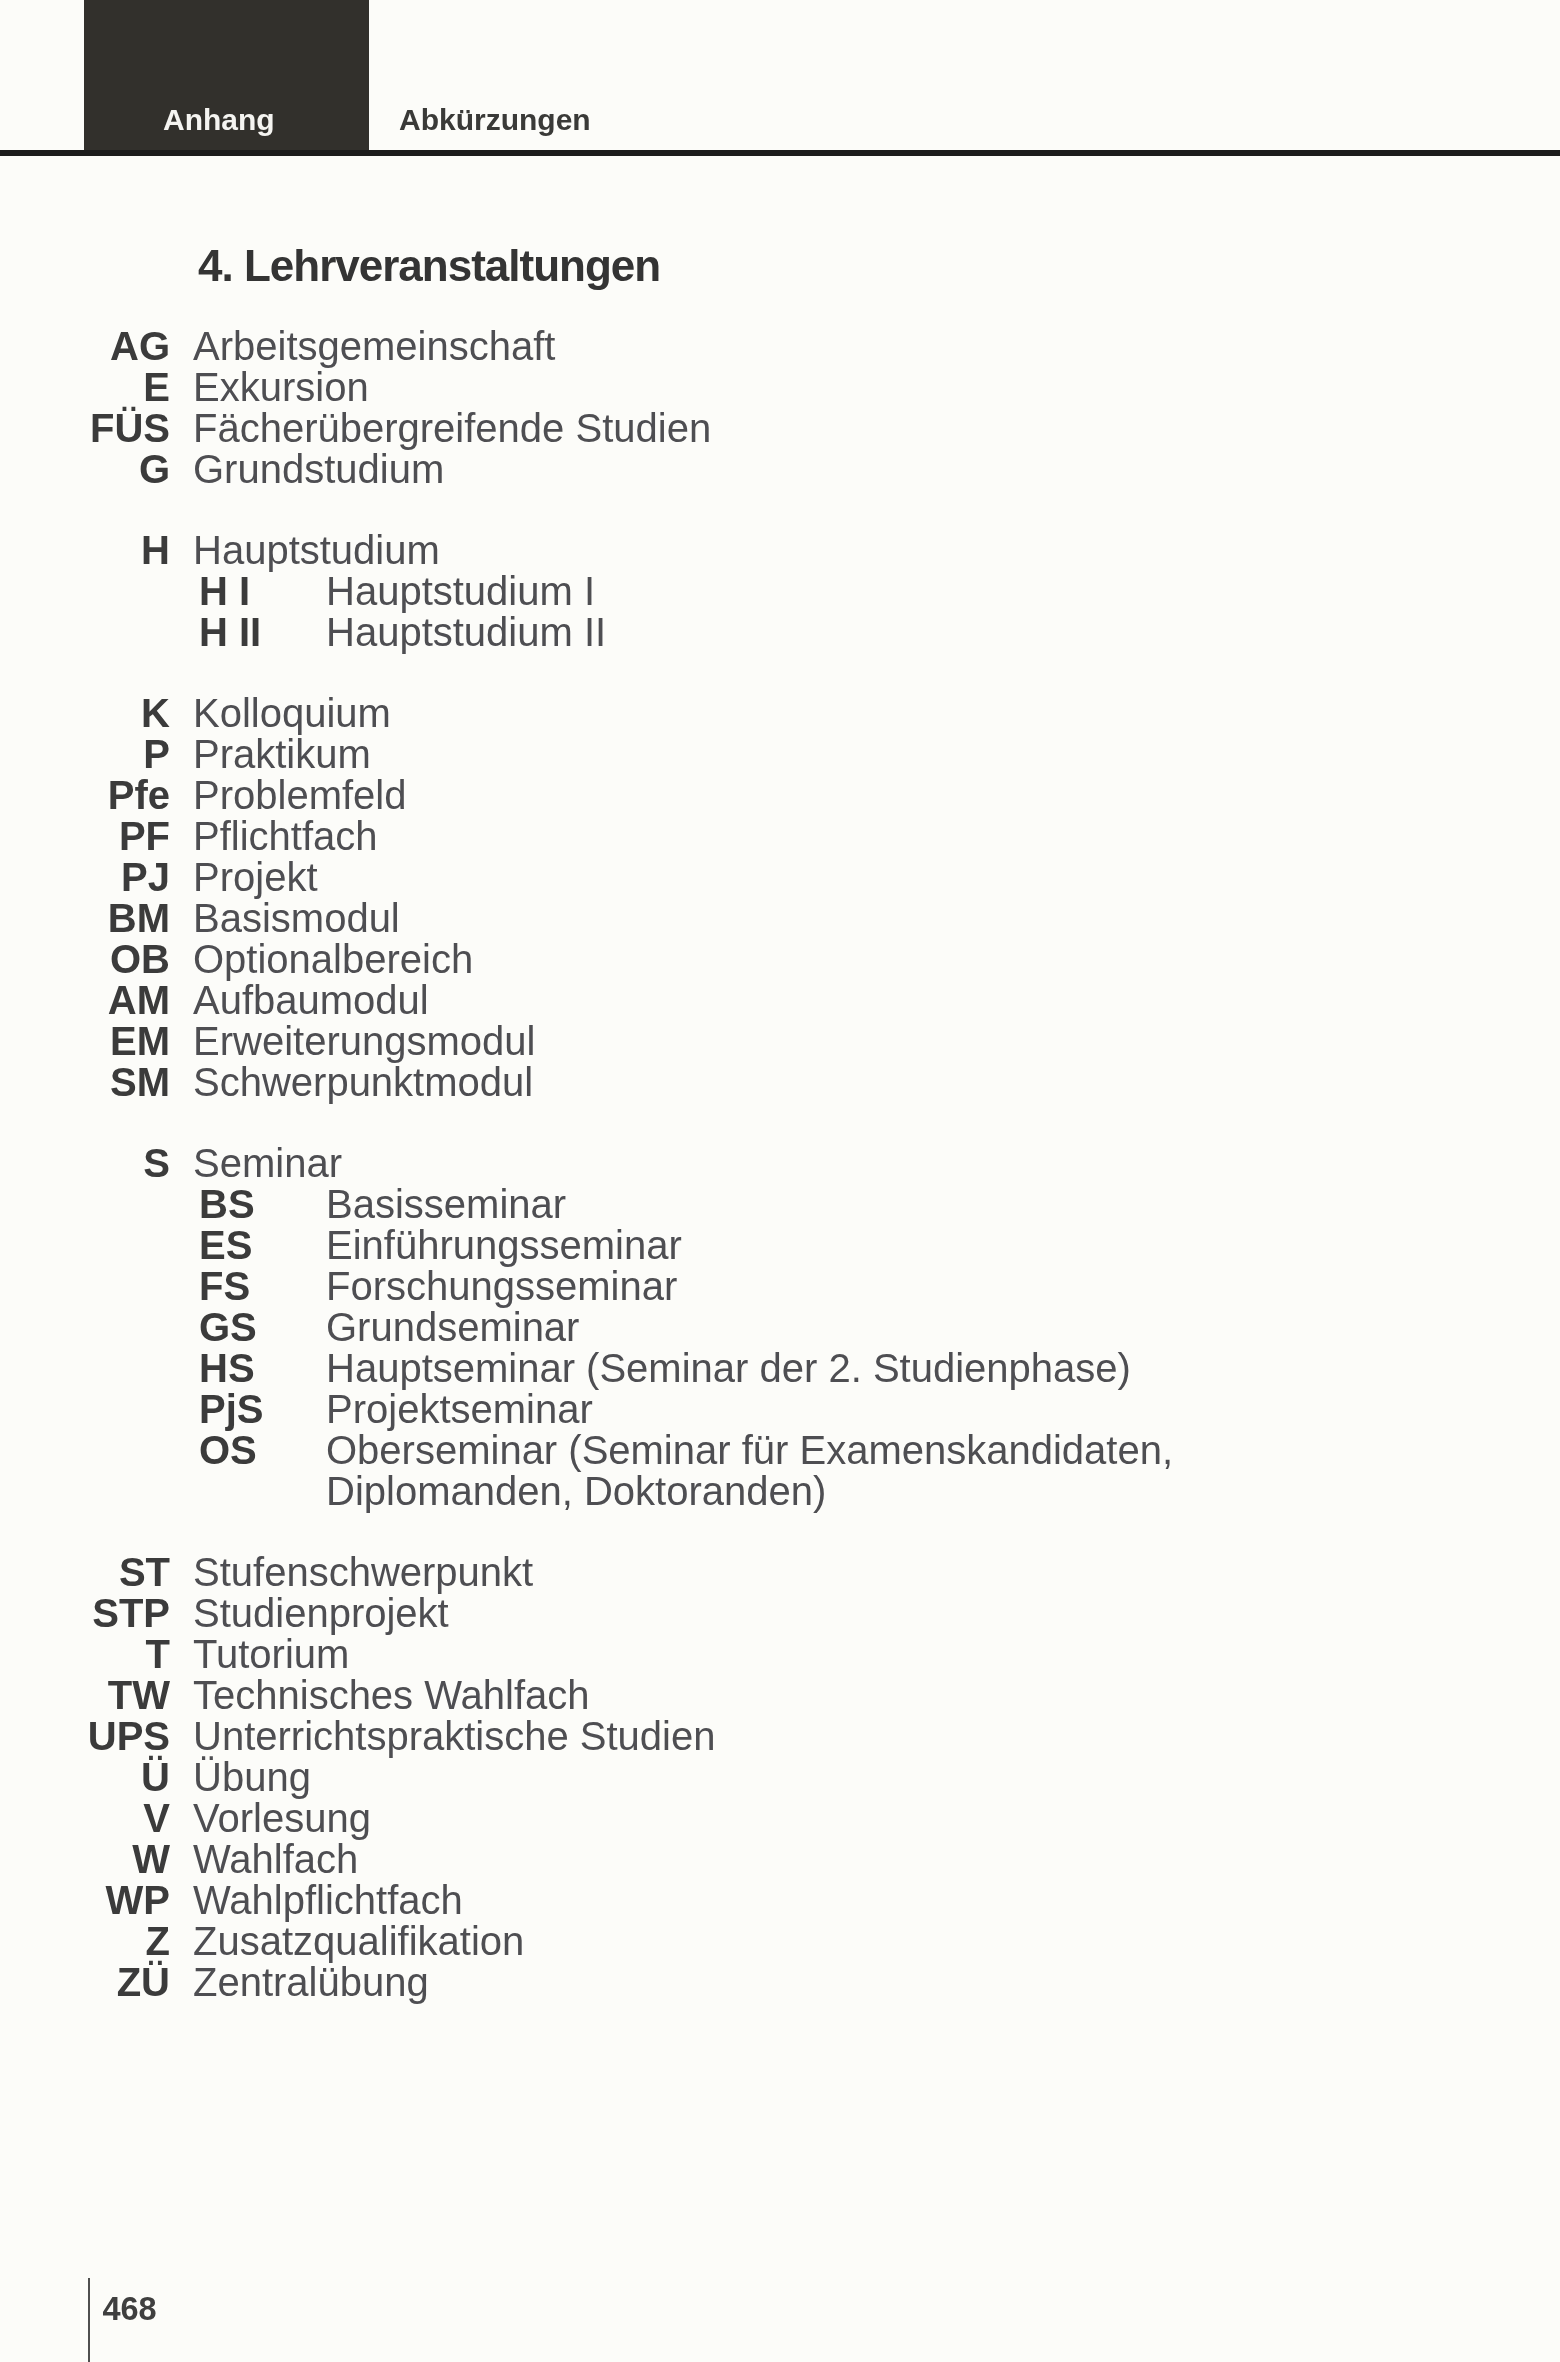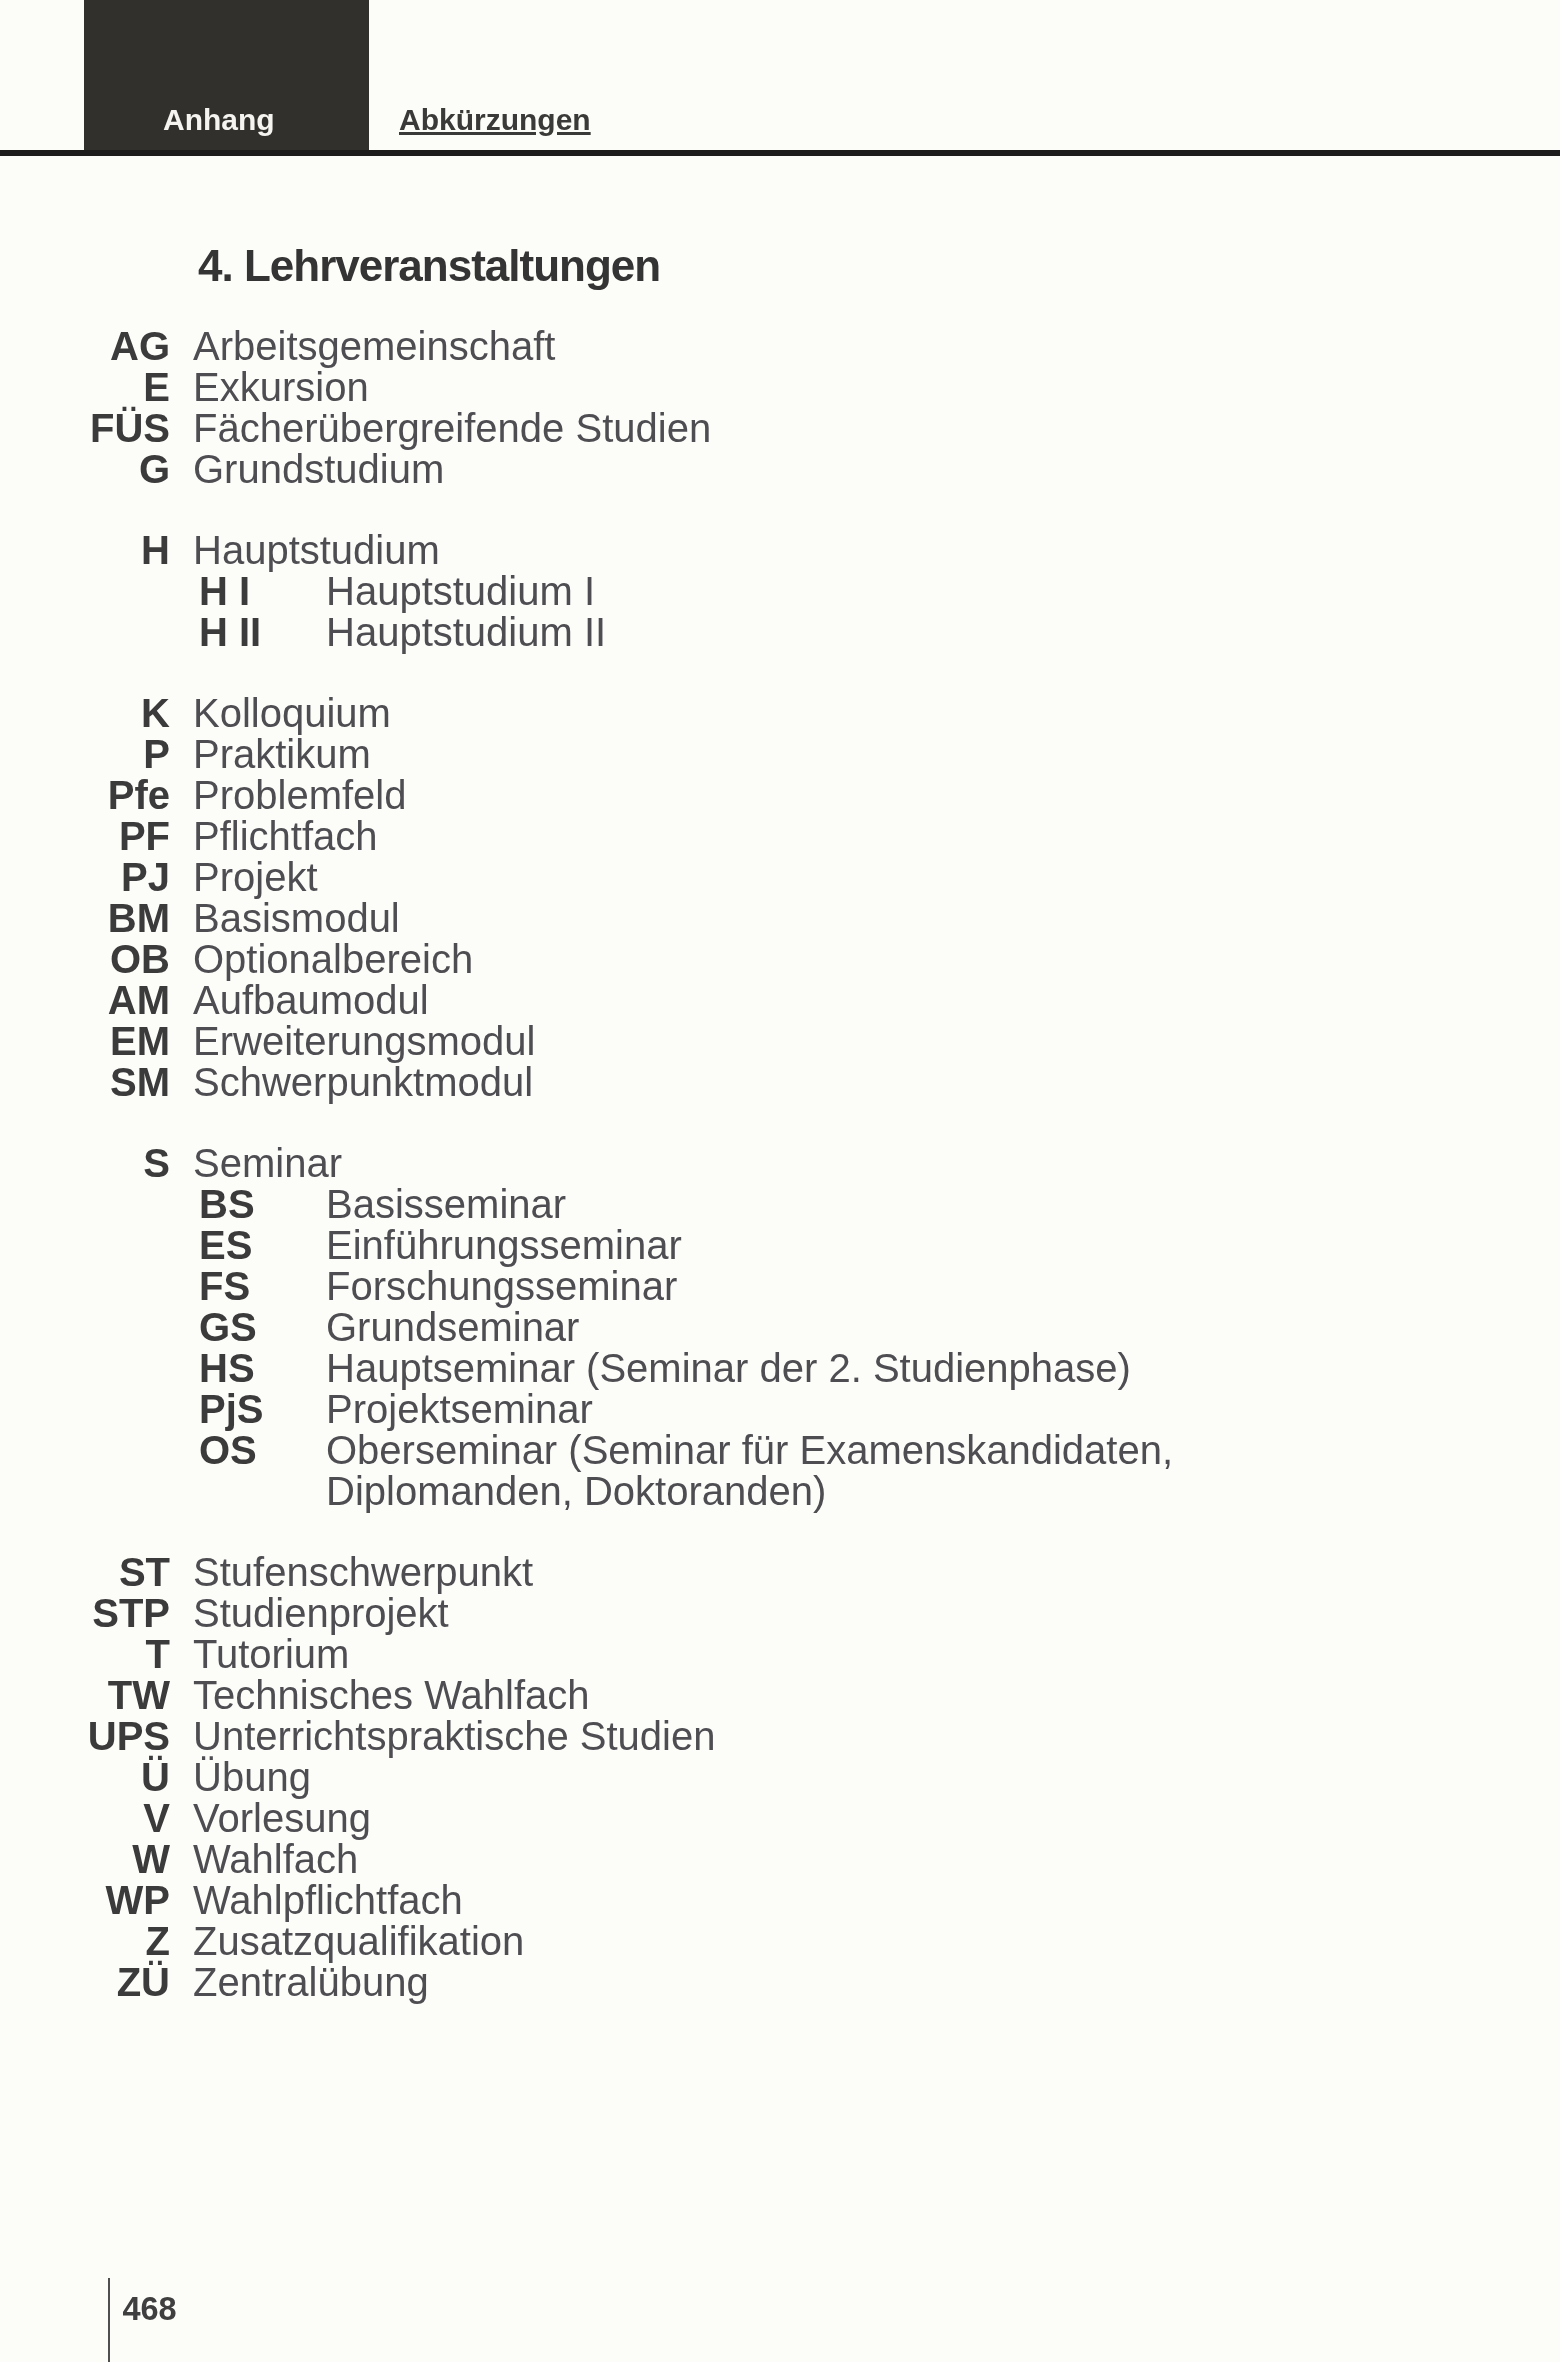--- a/index.html
+++ b/index.html
@@ -28,21 +28,21 @@
     position:absolute;left:84px;top:0;width:285px;height:150px;
     background:var(--tab-bg);
     display:flex;align-items:flex-end;justify-content:center;
     padding:0 15.3px 15.3px 0;box-sizing:border-box;
   }
   .tab-label{
     color:var(--tab-text);font-weight:bold;font-size:30px;line-height:1;
   }
   .section-label{
     position:absolute;left:399px;bottom:15.3px;
-    color:#3a3a38;font-weight:bold;font-size:30px;line-height:1;text-decoration:underline;
+    color:#3a3a38;font-weight:bold;font-size:30px;line-height:1;
   }
   .header-rule{
     width:100%;height:5.7px;background:var(--rule);
   }
 
   
   .title{
     margin:86px 0 36px 198px;
     font-size:44px;font-weight:bold;letter-spacing:-1px;
     color:#343434;line-height:1.1;
@@ -61,21 +61,21 @@
   .desc{margin-left:23px;color:var(--desc-ink);white-space:pre;}
   .subwrap{display:flex;margin-left:29px;}
   .subabbr{
     flex:0 0 127px;width:127px;font-weight:bold;color:var(--abbr-ink);
     white-space:pre;
   }
   .subwrap .desc{margin-left:0;}
 
   
   .page-footer{
-    position:absolute;left:108px;bottom:0;height:84px;
+    position:absolute;left:88px;bottom:0;height:84px;
     border-left:2.9px solid #4f4f4f;
     padding:15.3px 0 0 12.4px;box-sizing:border-box;text-align:right;
   }
   .pageno{font-weight:bold;font-size:32.5px;color:#3f3f3f;line-height:1;}
 </style>
 </head>
 <body>
 
 <div class="page">
 

